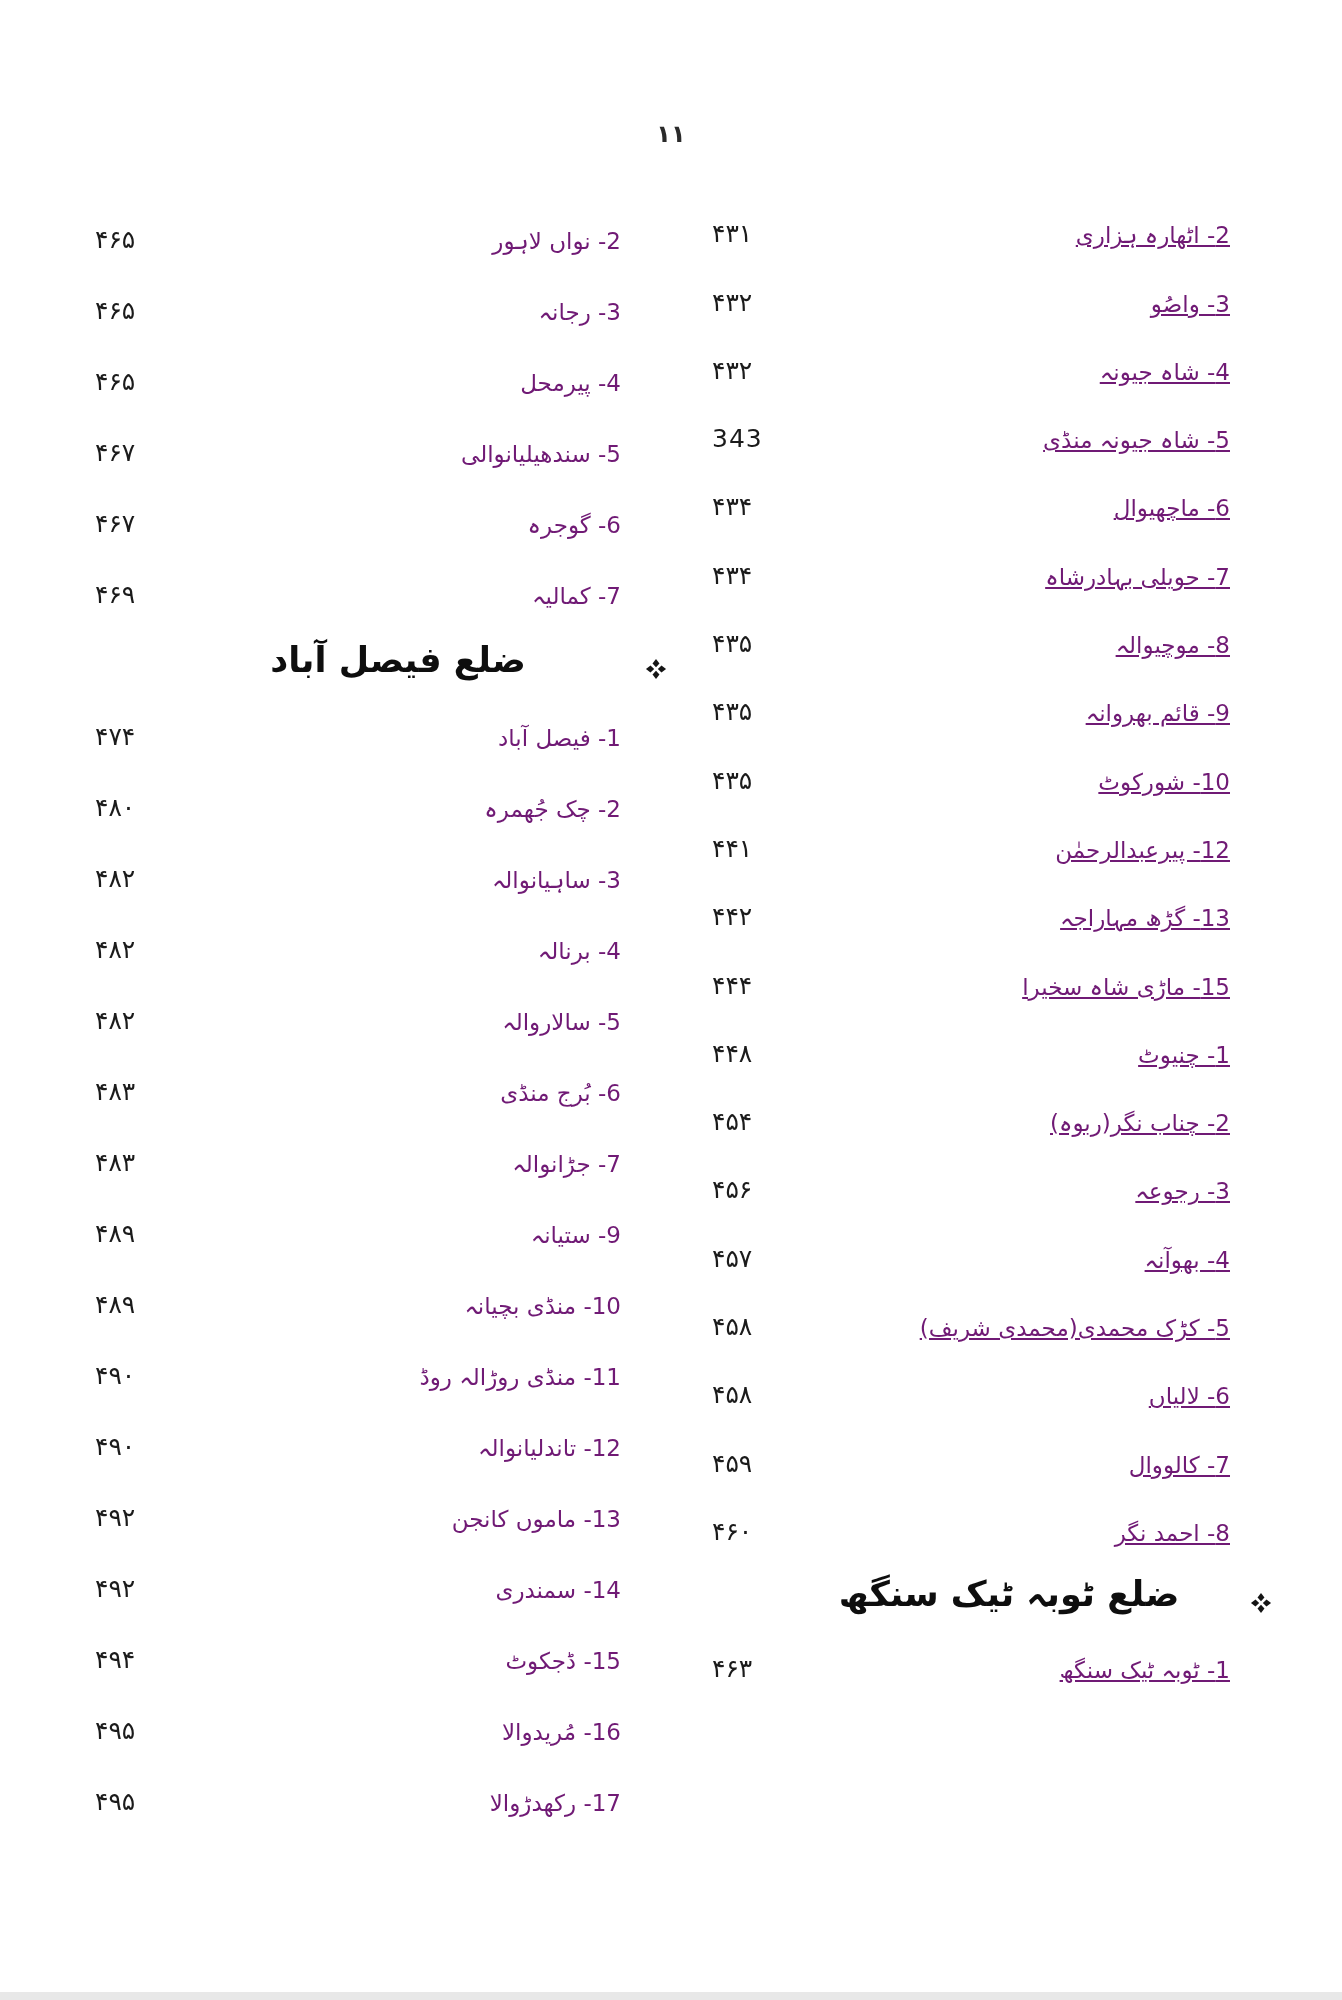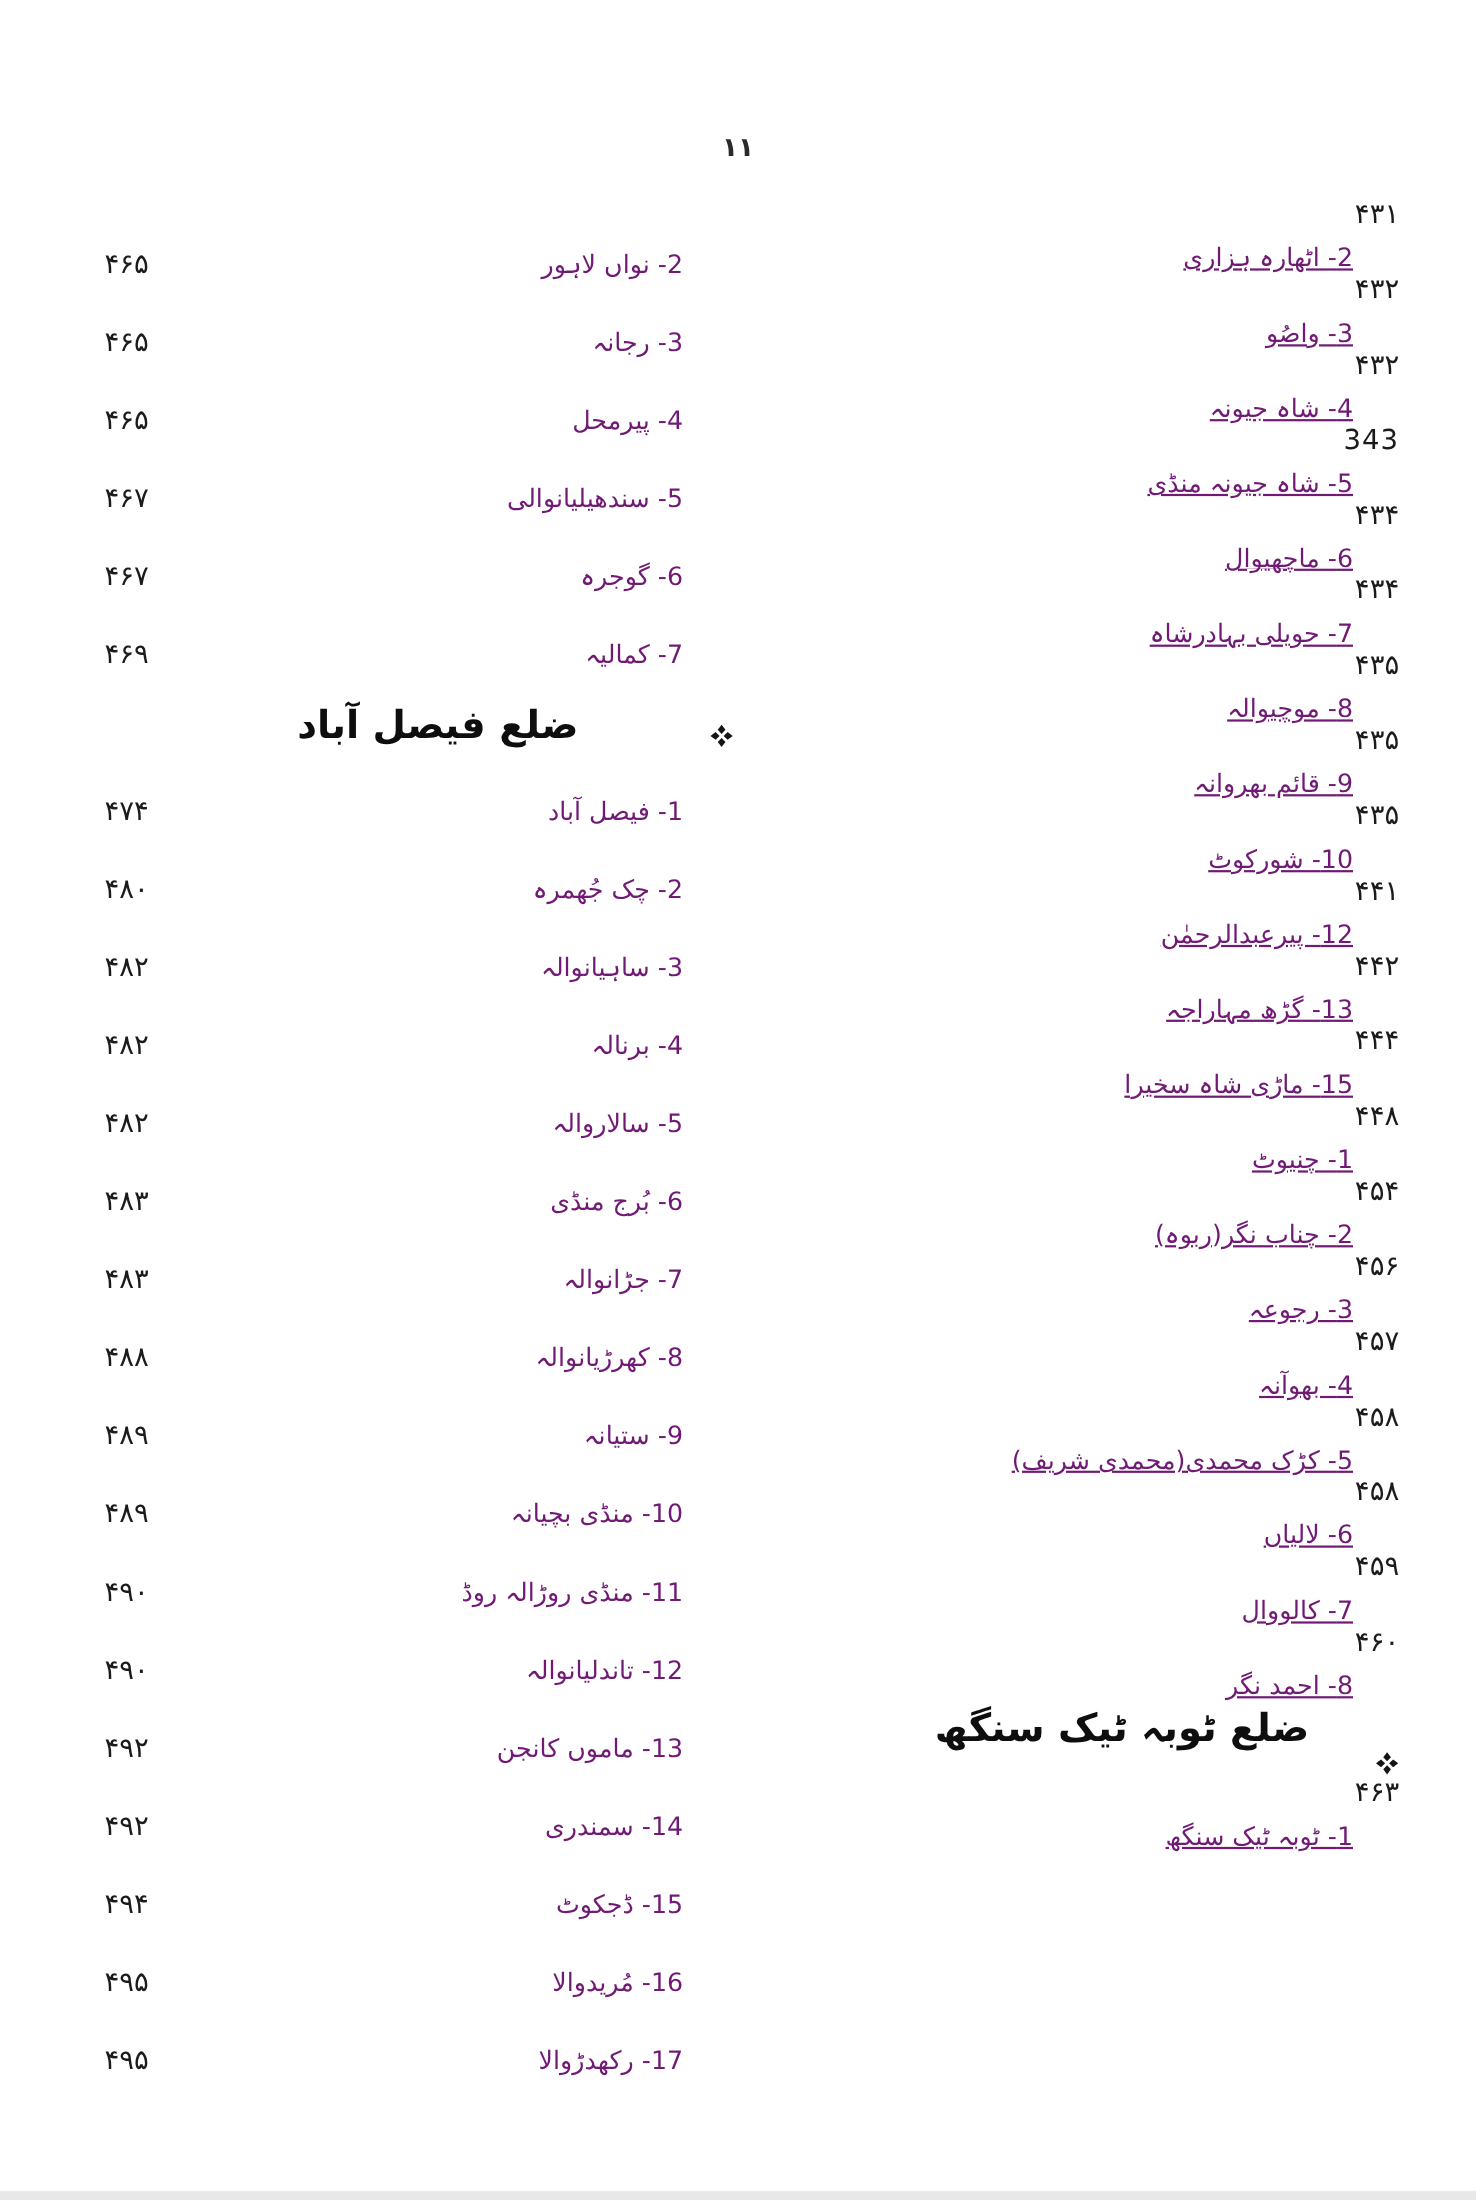--- a/index.html
+++ b/index.html
@@ -16,21 +16,21 @@
     position:absolute;top:120px;left:0;right:0;
     text-align:center;
     font-size:24px;font-weight:bold;color:#2a2a2a;
   }
   .col{position:absolute;display:flex;flex-direction:column;}
   .col-right{left:712px;top:180px;width:560px;}
   .col-left{left:95px;top:183px;width:572px;}
   .row{
     display:flex;align-items:flex-end;justify-content:space-between;
   }
-  .col-right .row{height:68.3px;flex-direction:column;}
+  .col-right .row{height:68.3px;}
   .col-left .row{height:71px;}
   .pg{
     font-size:25px;color:#1b1b1b;letter-spacing:1px;
     flex:0 0 auto;
   }
   .entry{
     font-size:23px;color:#701a75;
     flex:0 0 auto;
     direction:rtl;unicode-bidi:plaintext;
   }
@@ -249,24 +249,20 @@
   <div class="row">
     <span class="pg">۴۸۳</span>
     <span class="entry" dir="rtl">6- بُرج منڈی</span>
   </div>
 
   <div class="row">
     <span class="pg">۴۸۳</span>
     <span class="entry" dir="rtl">7- جڑانوالہ</span>
   </div>
 
-  <div class="row">
-    <span class="pg">۴۸۸</span>
-    <span class="entry" dir="rtl">8- کھرڑیانوالہ</span>
-  </div>
 
   <div class="row">
     <span class="pg">۴۸۹</span>
     <span class="entry" dir="rtl">9- ستیانہ</span>
   </div>
 
   <div class="row">
     <span class="pg">۴۸۹</span>
     <span class="entry" dir="rtl">10- منڈی بچیانہ</span>
   </div>

